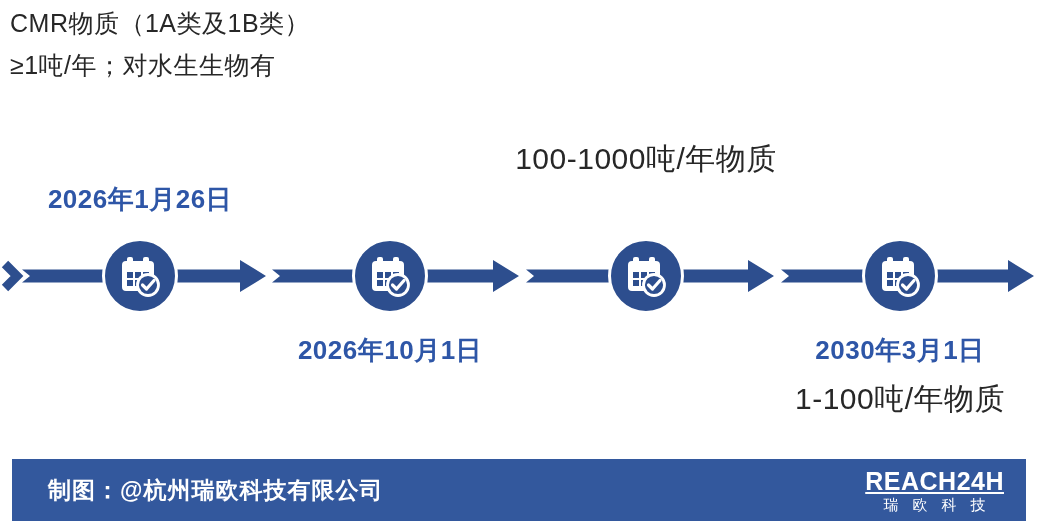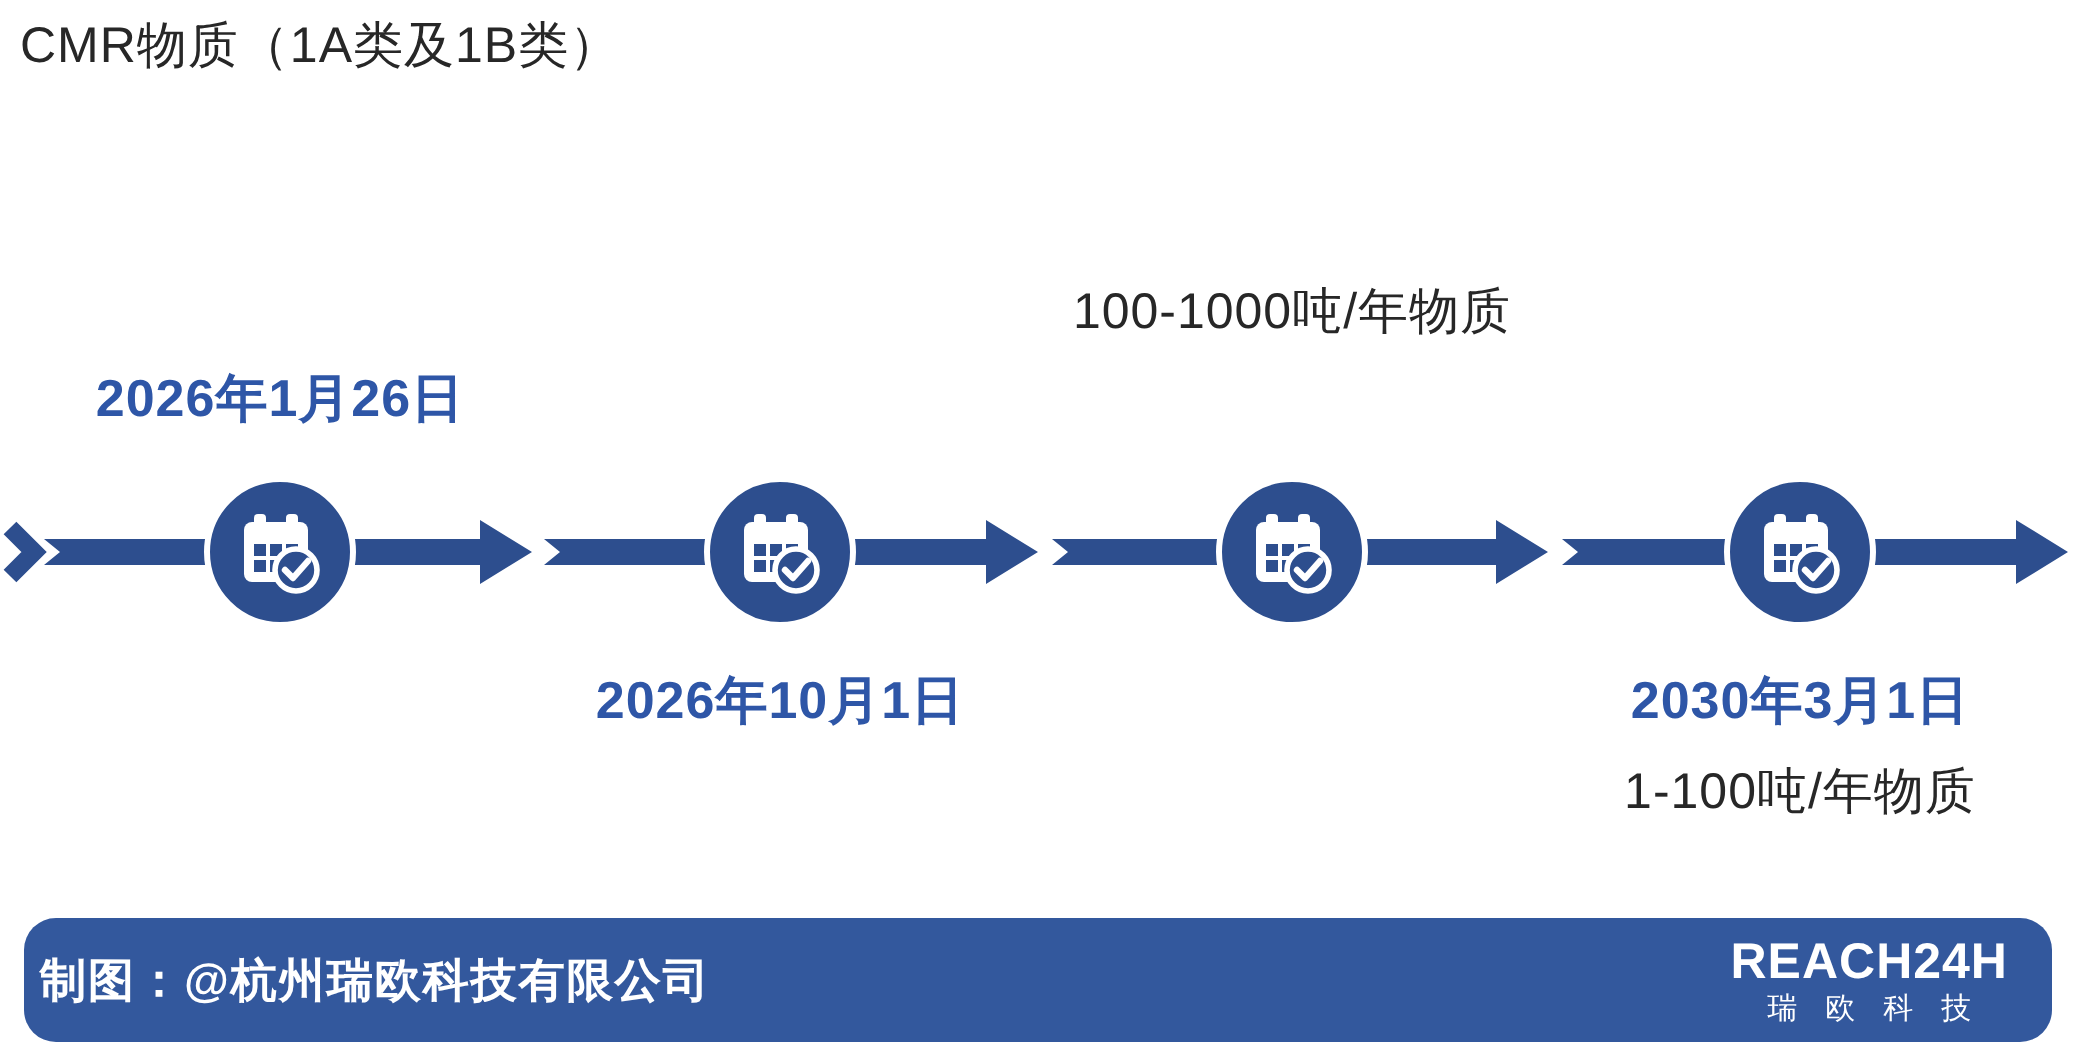--- a/index.html
+++ b/index.html
@@ -28,50 +28,50 @@
     font-size:26px;font-weight:bold;color:var(--blue);
     letter-spacing:0.5px;white-space:nowrap;
   }
   .date1{left:-20px;top:182px;}
   .date3{left:486px;top:185px;}
   .date2{left:230px;top:333px;}
   .date4{left:740px;top:333px;}
   
   .desc{
     position:absolute;width:320px;text-align:center;
-    font-size:25px;color:var(--ink);
+    font-size:30px;color:var(--ink);
     letter-spacing:0.5px;white-space:nowrap;
   }
   .desc3{left:486px;top:139px;}
   .desc2{left:230px;top:379px;}
   .desc4{left:740px;top:379px;}
   
   .timeline{position:absolute;left:0;top:235px;width:1041px;height:82px;}
   .fill-navy{fill:var(--navy);}
   .stroke-navy{stroke:var(--navy);}
   
   .footer{
     position:absolute;left:12px;top:459px;width:1014px;height:62px;
     background:var(--footer);color:#fff;
     display:flex;align-items:center;justify-content:space-between;
-    padding:0 22px 0 8px;
-    border-radius:16px;
+    padding:0 22px 0 36px;
   }
   .credit{font-size:23px;font-weight:bold;letter-spacing:1px;}
   .logo{display:flex;flex-direction:column;align-items:center;line-height:1;}
-  .logo-title{font-size:25px;font-weight:bold;letter-spacing:0.5px;}
+  .logo-title{font-size:25px;font-weight:bold;letter-spacing:0.5px;text-decoration:underline;}
   .logo-sub{font-size:15px;font-weight:normal;letter-spacing:14px;margin-right:-14px;margin-top:3px;}
 </style>
 </head>
 <body>
 
 <div class="stage">
 
   <div class="intro">
     <div>CMR物质（1A类及1B类）</div>
+    <div>≥1吨/年；对水生生物有</div>
   </div>
 
   <div class="date date1">2026年1月26日</div>
   <div class="desc desc3">100-1000吨/年物质</div>
 
   <svg class="timeline" viewBox="0 0 1041 82" xmlns="http://www.w3.org/2000/svg">
     <defs>
       <g id="calnode">
         <circle class="fill-navy" cx="0" cy="0" r="36.5" stroke="#ffffff" stroke-width="3"></circle>
 

